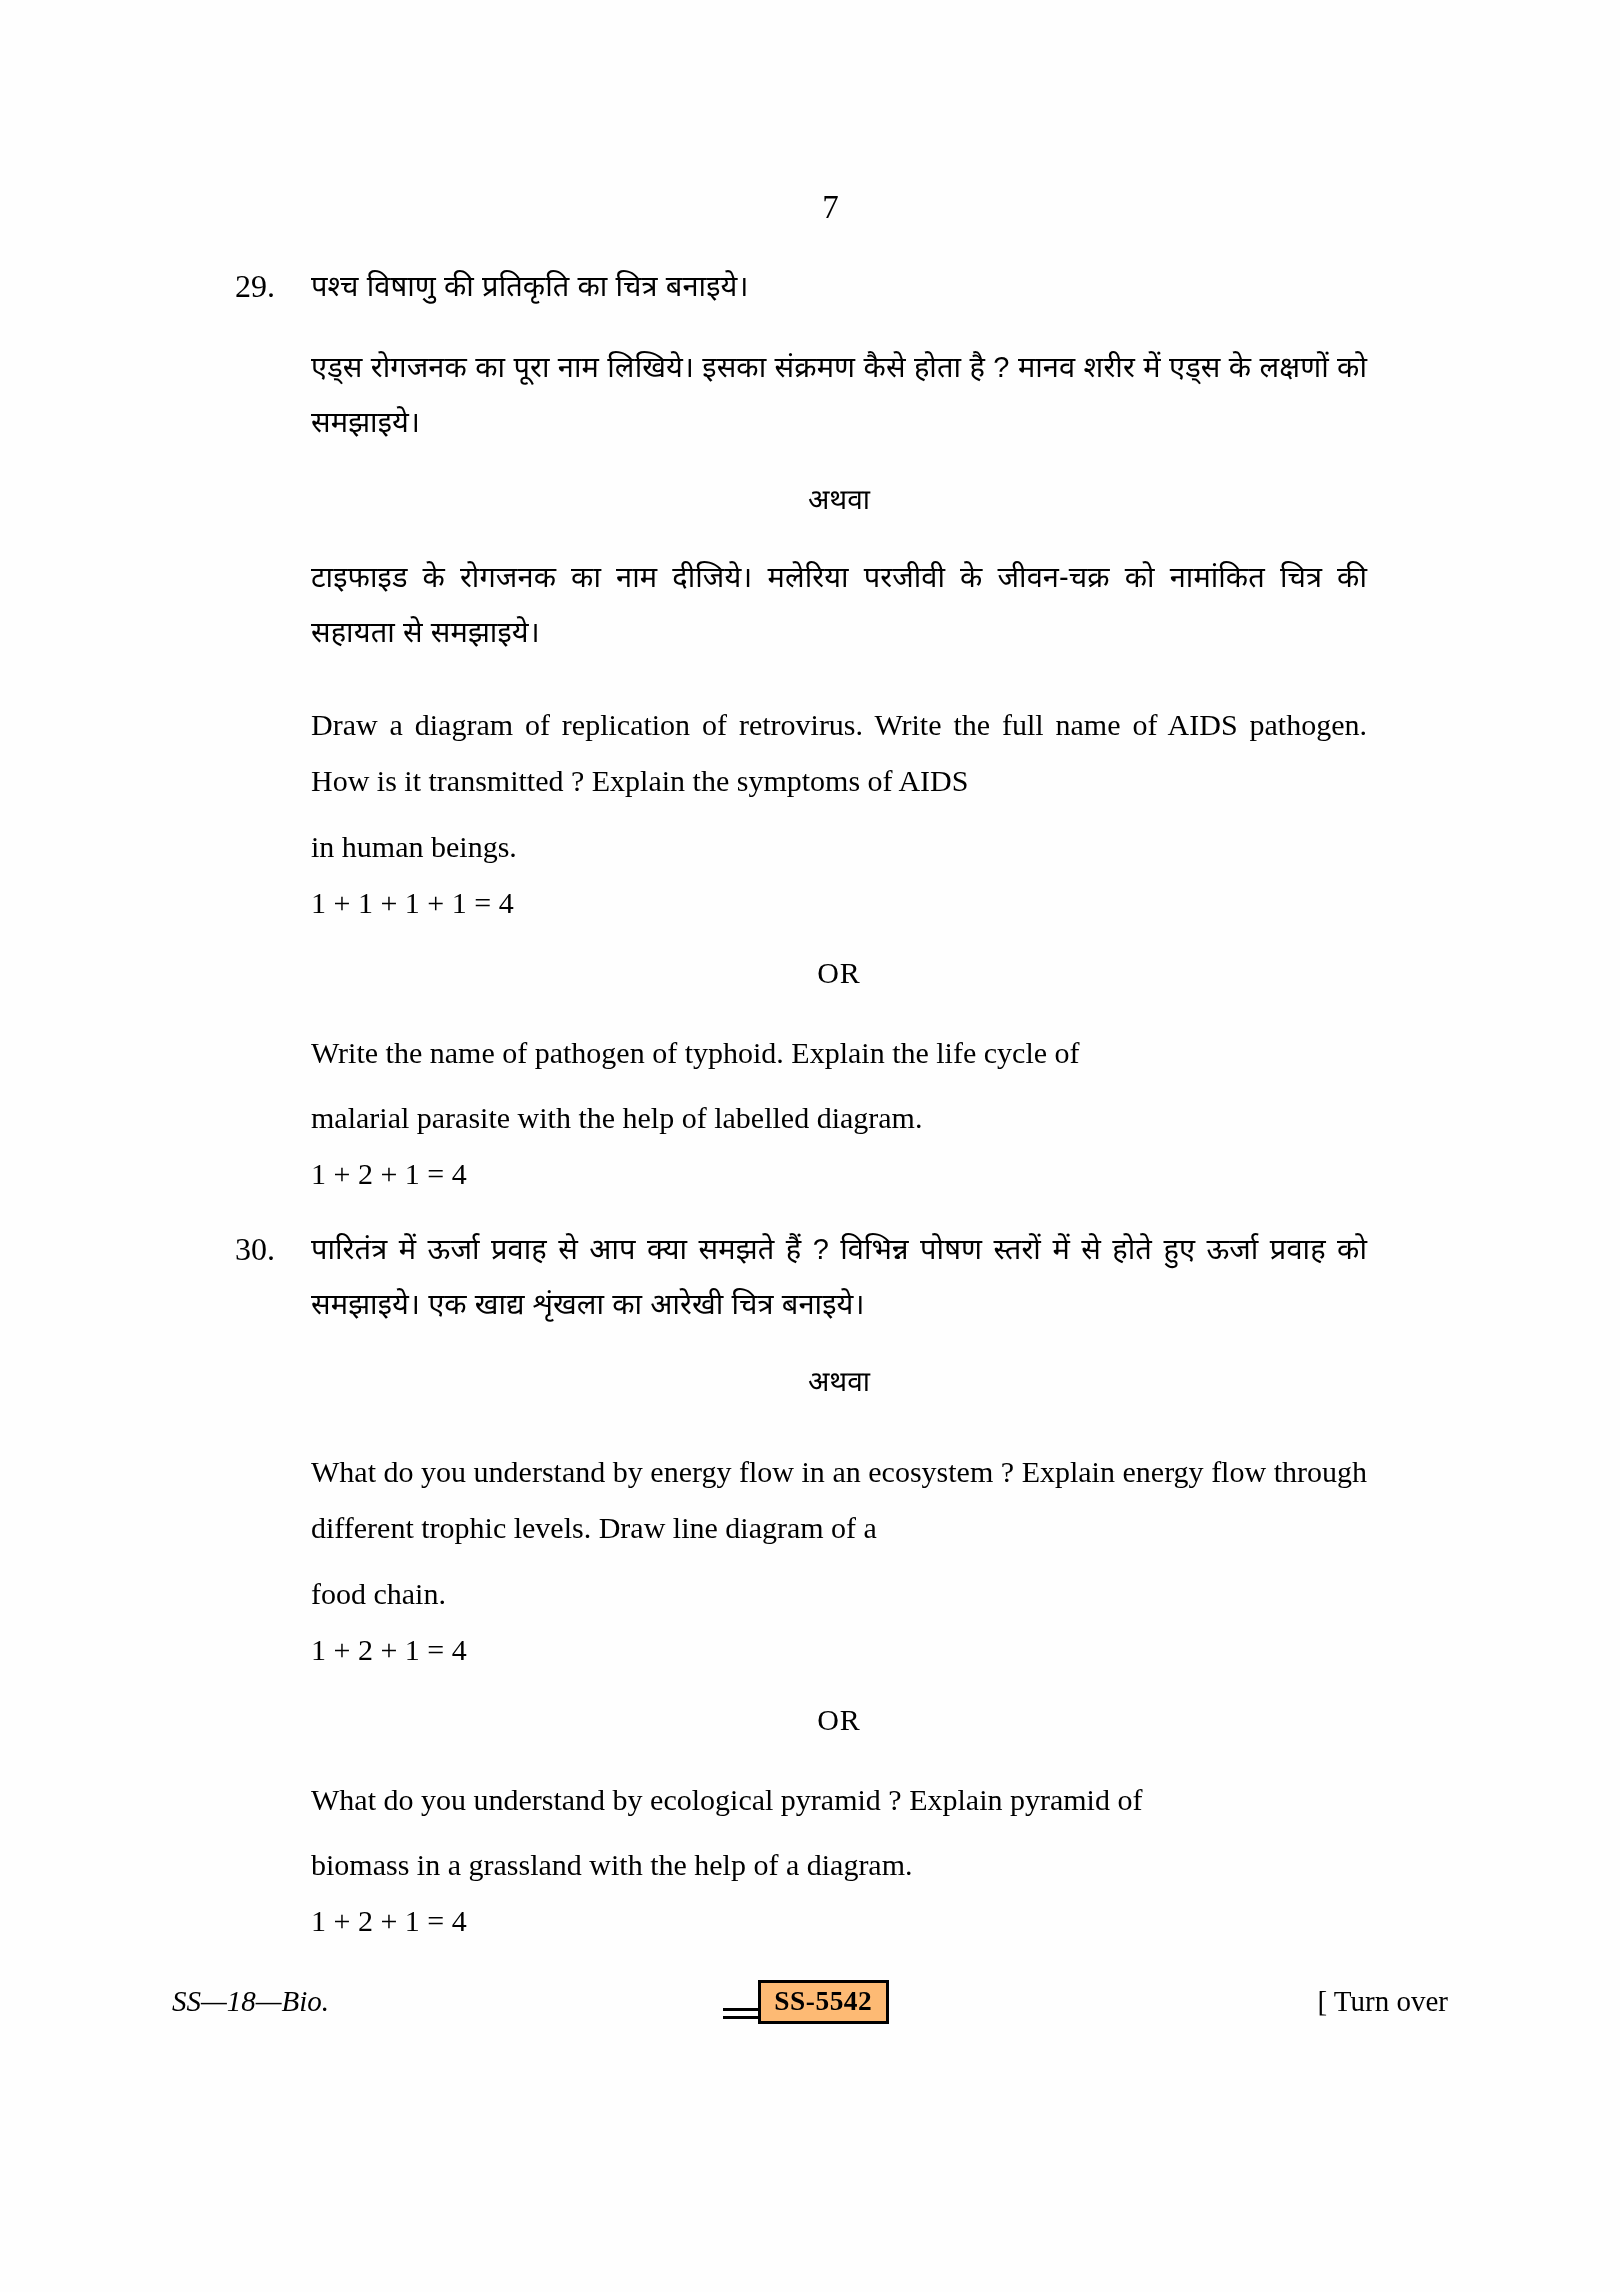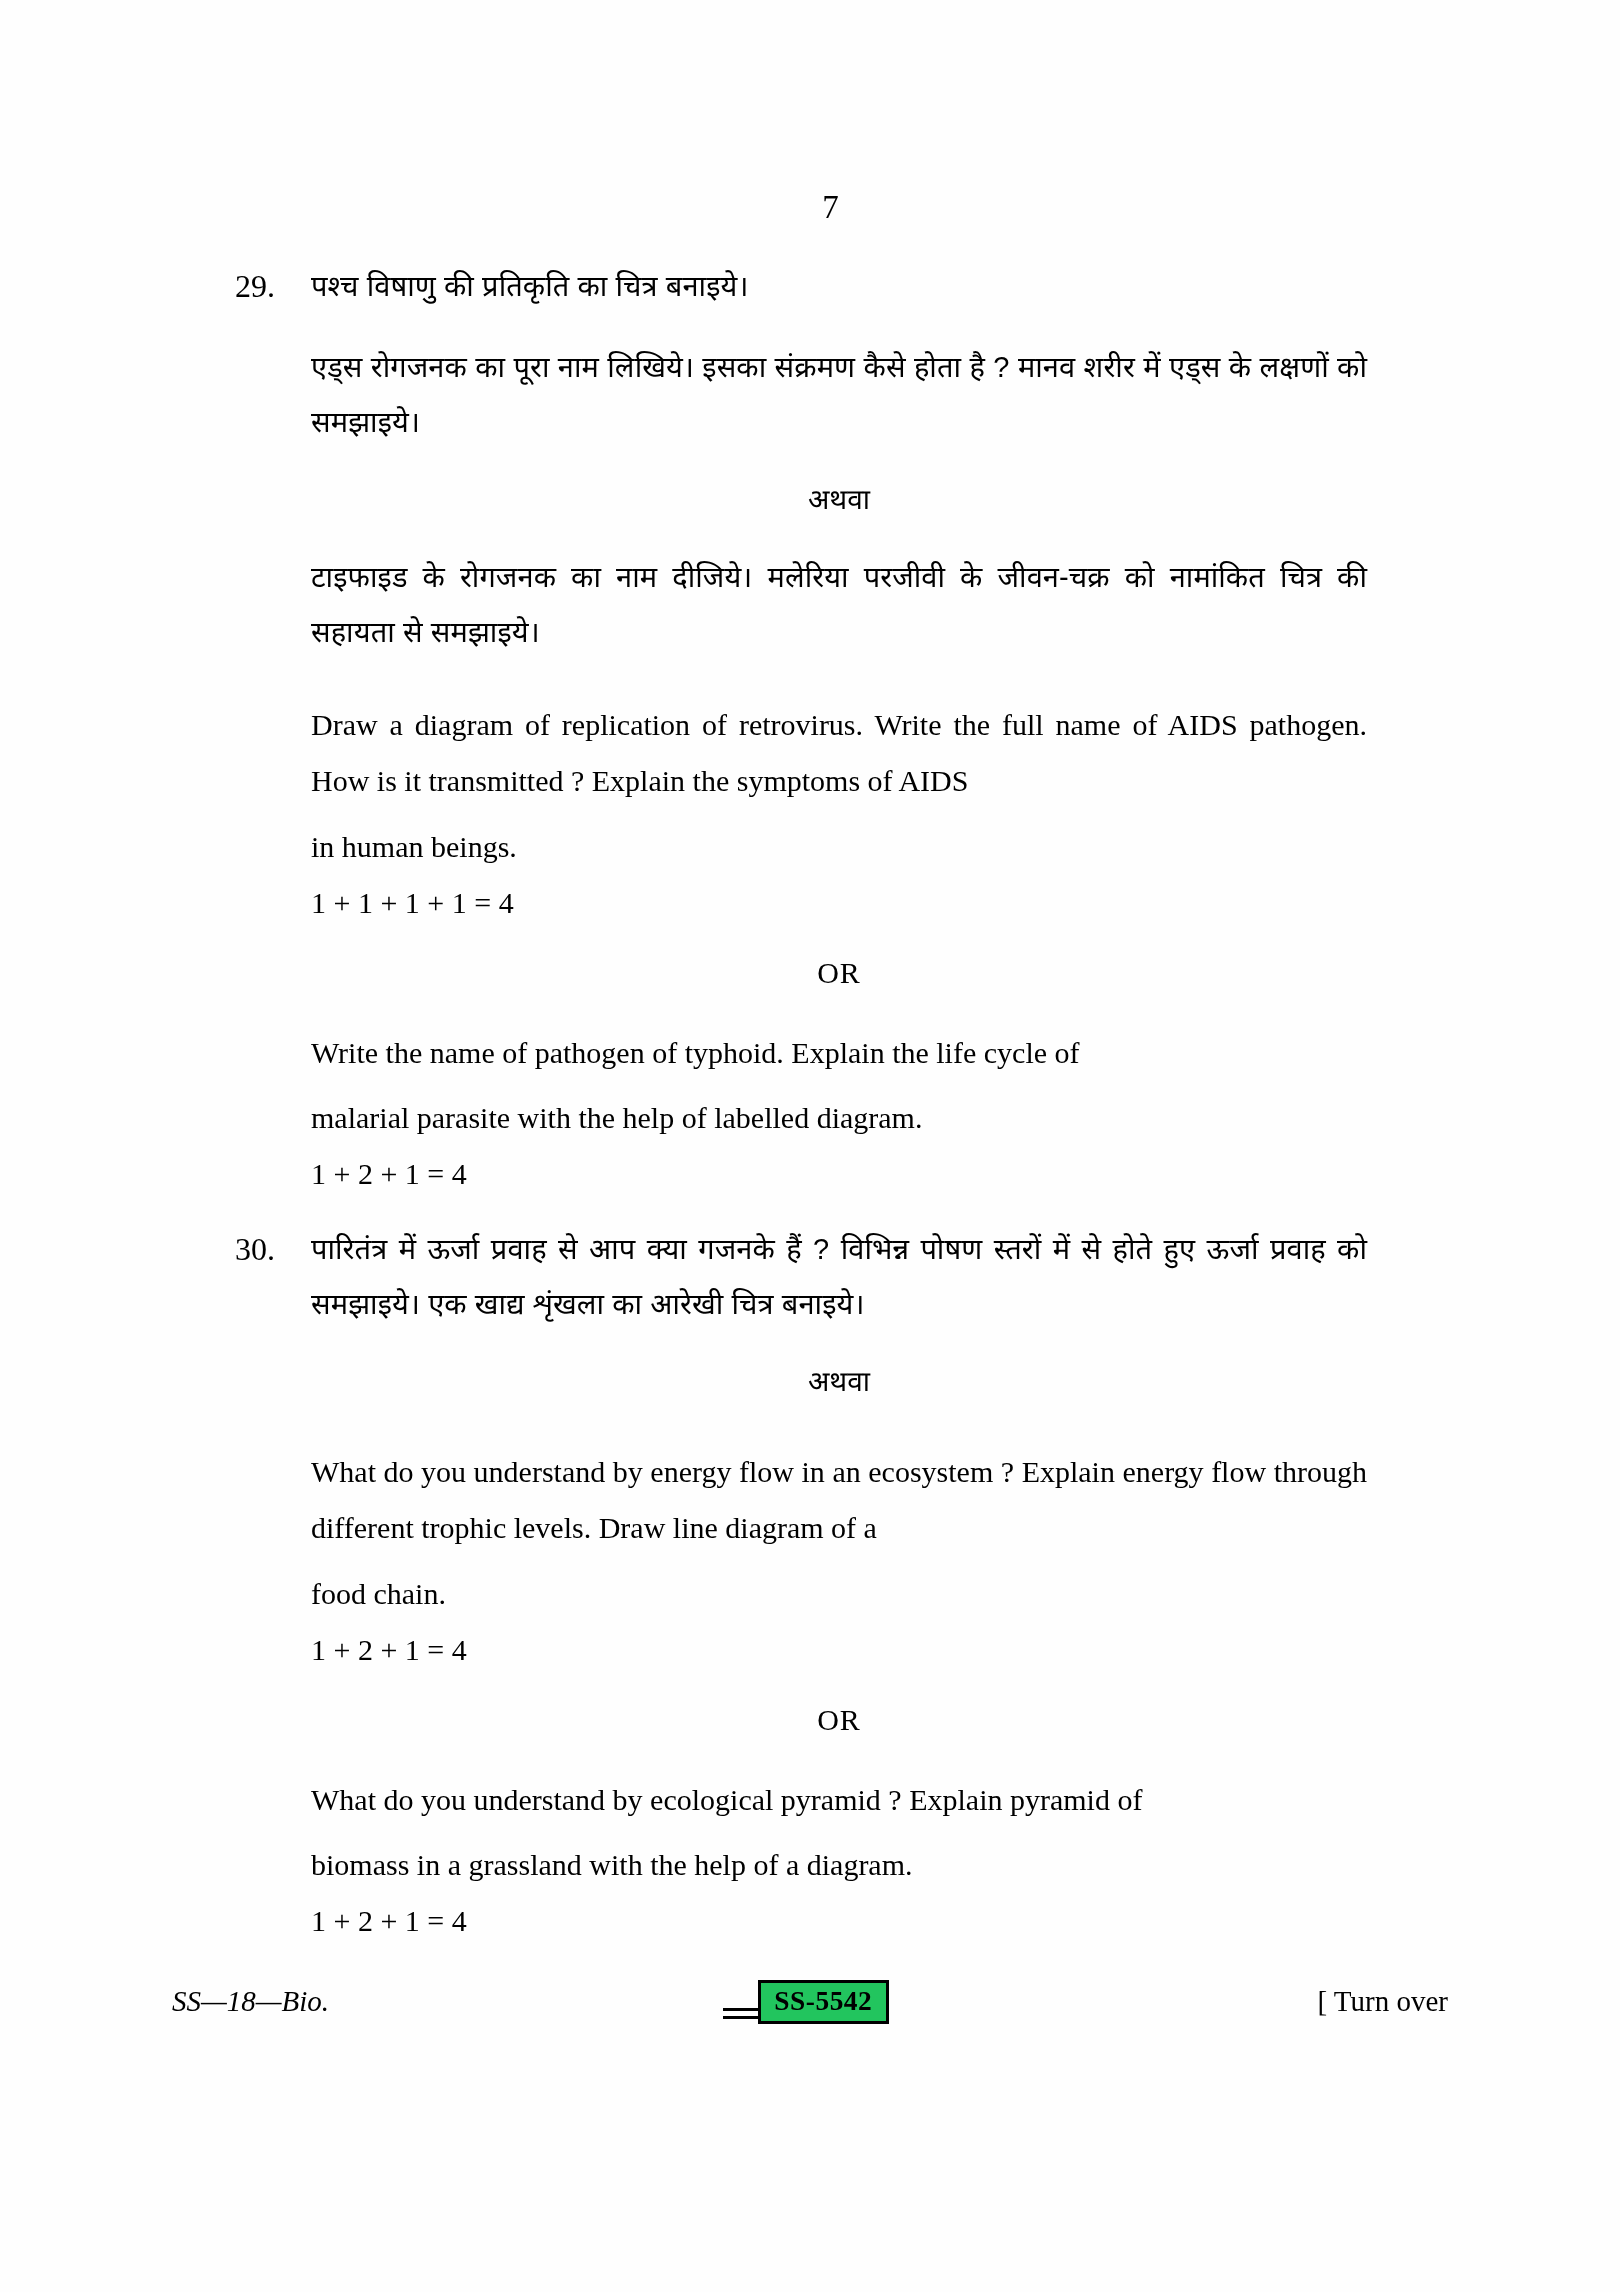--- a/index.html
+++ b/index.html
@@ -145,21 +145,21 @@
     font-size: 29px;
     white-space: nowrap;
   }
   .footer-center {
     font-family: "Liberation Serif", "DejaVu Serif", serif;
     font-weight: bold;
     font-size: 27.4px;
     border: 3.9px solid #000;
     padding: 2.9px 13.7px 4.9px 13.7px;
     letter-spacing: 0.5px;
-    background: #22c55e;
+    background: #fdba74;
     line-height: 1.1;
   }
   .footer-right {
     font-family: "Liberation Serif", "DejaVu Serif", serif;
     font-size: 29px;
     white-space: nowrap;
   }
 </style>
 </head>
 <body>
@@ -200,21 +200,21 @@
 
       </div>
     </div>
 
     <div class="gap-sm"></div>
 
     <div class="q-row">
       <div class="q-num">30.</div>
       <div class="q-body">
 
-        <p class="hindi">पारितंत्र में ऊर्जा प्रवाह से आप क्या गजनके हैं ? विभिन्न पोषण स्तरों में से होते हुए ऊर्जा प्रवाह को समझाइये। एक खाद्य शृंखला का आरेखी चित्र बनाइये।</p>
+        <p class="hindi">पारितंत्र में ऊर्जा प्रवाह से आप क्या समझते हैं ? विभिन्न पोषण स्तरों में से होते हुए ऊर्जा प्रवाह को समझाइये। एक खाद्य शृंखला का आरेखी चित्र बनाइये।</p>
 
         <div class="centered-alt">अथवा</div>
 
 
         <div class="gap-sm"></div>
 
         <p class="english">What do you understand by energy flow in an ecosystem ? Explain energy flow through different trophic levels. Draw line diagram of a</p>
         <div class="line-with-marks">
           <span class="txt">food chain.</span>
           <span class="marks">1 + 2 + 1 = 4</span>

